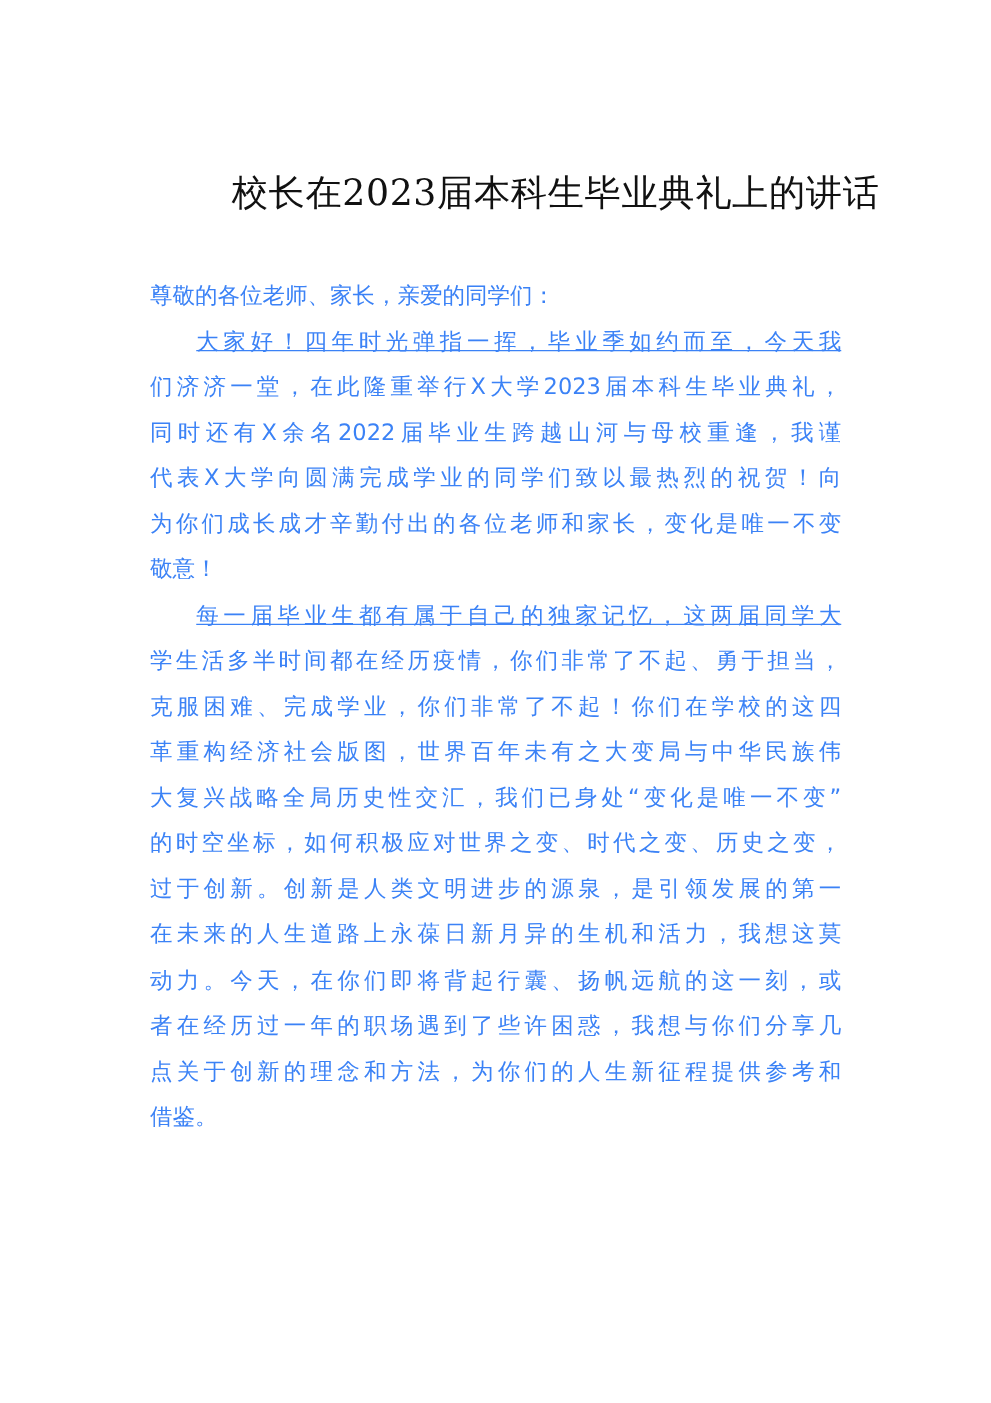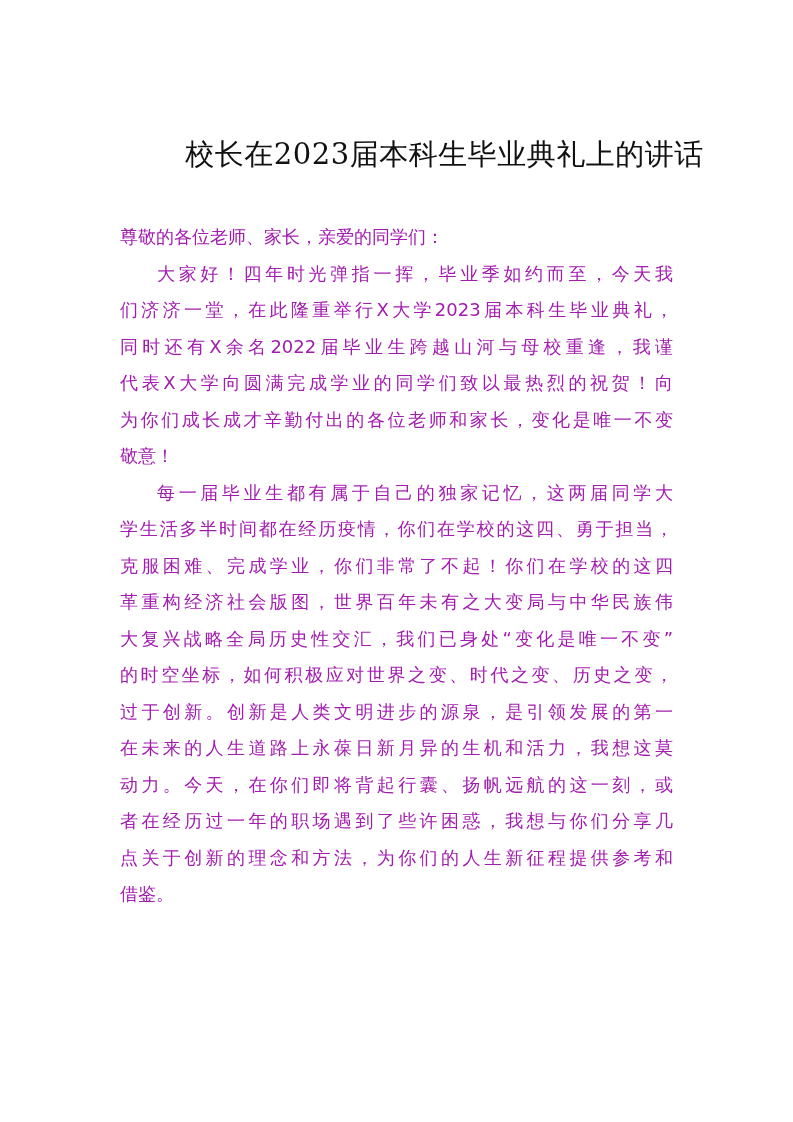--- a/index.html
+++ b/index.html
@@ -9,29 +9,29 @@
     position: absolute; left: 0; top: 134px; width: 793px;
     text-align: center;
     font-family: "DejaVu Serif", "Liberation Serif", serif;
     font-size: 29px; line-height: 40px; color: #111111;
     letter-spacing: 0.5px;
     padding-left: 48px;
   }
   .body-text {
     position: absolute; left: 120px; top: 219px; width: 553px;
     font-family: "DejaVu Sans", "Liberation Sans", sans-serif;
-    font-size: 18px; color: #a21caf;
+    font-size: 18px; color: #3b82f6;
   }
   .line {
     height: 36.5px; line-height: 36.5px;
     white-space: nowrap;
     text-align: justify; text-align-last: justify;
   }
   .line.last { text-align-last: left; }
-  .line.indent { padding-left: 37px; }
+  .line.indent { padding-left: 37px; text-decoration: underline; }
 </style>
 </head>
 <body>
 
 <div class="page">
   <div class="title">校长在2023届本科生毕业典礼上的讲话</div>
 
   <div class="body-text">
     <div class="line last">尊敬的各位老师、家长，亲爱的同学们：</div>
 
@@ -39,21 +39,21 @@
       <div class="line indent">大家好！四年时光弹指一挥，毕业季如约而至，今天我</div>
       <div class="line">们济济一堂，在此隆重举行X大学2023届本科生毕业典礼，</div>
       <div class="line">同时还有X余名2022届毕业生跨越山河与母校重逢，我谨</div>
       <div class="line">代表X大学向圆满完成学业的同学们致以最热烈的祝贺！向</div>
       <div class="line">为你们成长成才辛勤付出的各位老师和家长，变化是唯一不变</div>
       <div class="line last">敬意！</div>
     </div>
 
     <div>
       <div class="line indent">每一届毕业生都有属于自己的独家记忆，这两届同学大</div>
-      <div class="line">学生活多半时间都在经历疫情，你们在学校的这四、勇于担当，</div>
+      <div class="line">学生活多半时间都在经历疫情，你们非常了不起、勇于担当，</div>
       <div class="line">克服困难、完成学业，你们非常了不起！你们在学校的这四</div>
       <div class="line">革重构经济社会版图，世界百年未有之大变局与中华民族伟</div>
       <div class="line">大复兴战略全局历史性交汇，我们已身处“变化是唯一不变”</div>
       <div class="line">的时空坐标，如何积极应对世界之变、时代之变、历史之变，</div>
       <div class="line">过于创新。创新是人类文明进步的源泉，是引领发展的第一</div>
       <div class="line">在未来的人生道路上永葆日新月异的生机和活力，我想这莫</div>
       <div class="line">动力。今天，在你们即将背起行囊、扬帆远航的这一刻，或</div>
       <div class="line">者在经历过一年的职场遇到了些许困惑，我想与你们分享几</div>
       <div class="line">点关于创新的理念和方法，为你们的人生新征程提供参考和</div>
       <div class="line last">借鉴。</div>

